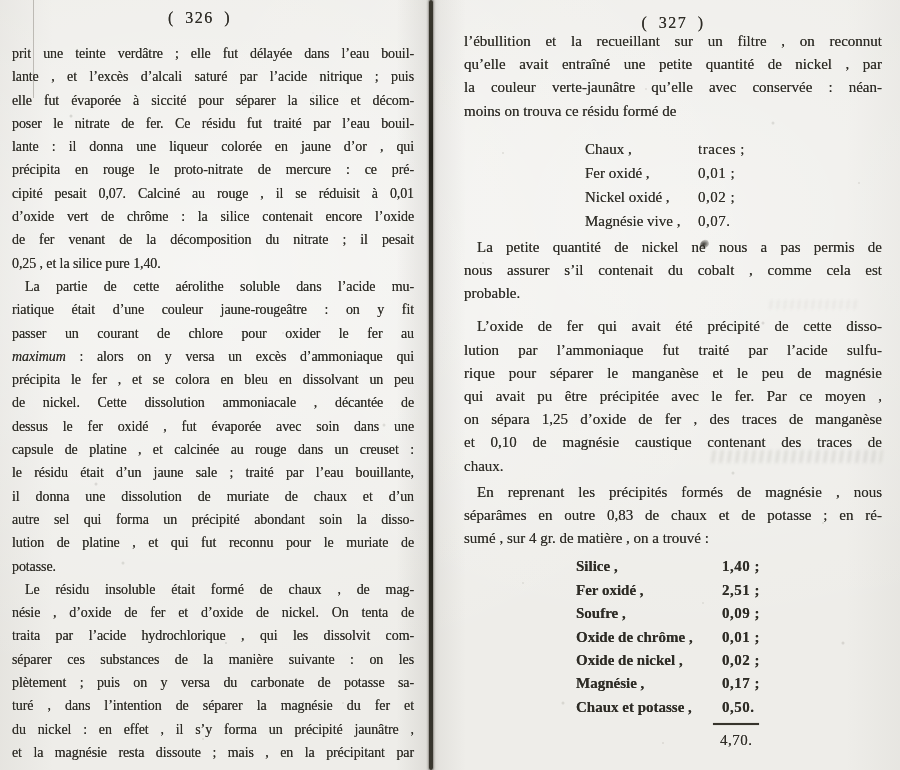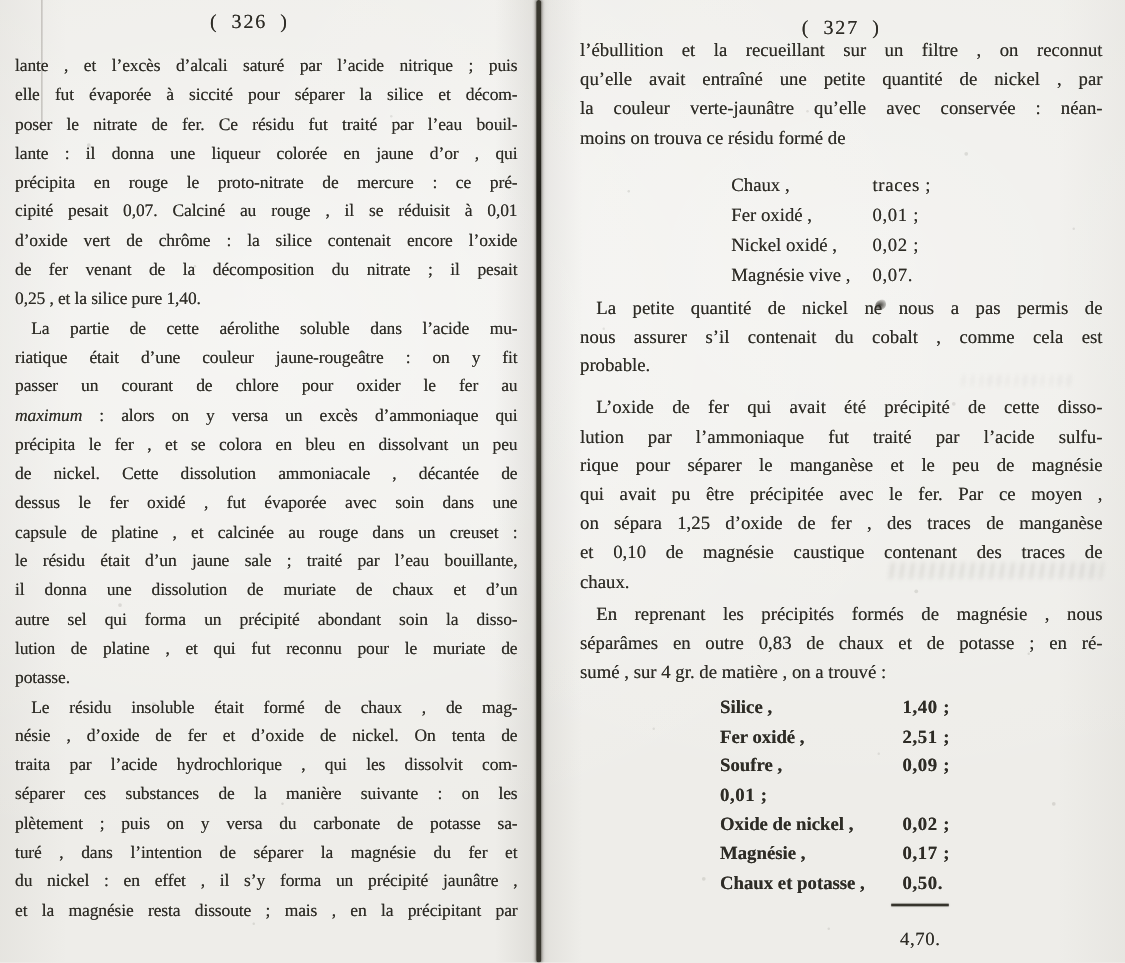--- a/index.html
+++ b/index.html
@@ -63,21 +63,21 @@
   .tbl{margin-top:14px;}
   #tbl-1{margin-top:14px;}
   #tbl-1 .trow{line-height:24px;padding-left:121px;display:flex;}
   #tbl-1 .tlabel{display:inline-block;width:113px;flex:none;}
   #tbl-2{margin-top:5px;}
   #tbl-2 .trow{line-height:23.4px;padding-left:112px;display:flex;font-weight:bold;}
   #tbl-2 .tlabel{display:inline-block;width:146px;flex:none;}
   .trow .tvalue{letter-spacing:0.5px;}
   .mt3{margin-top:3px;} .mt10{margin-top:10px;}
   .sum-rule{margin-top:4px;margin-left:249px;width:46px;height:2px;background:#36342c;box-shadow:0 0 1px rgba(54,52,44,0.6);}
-  .sum-total{margin-top:16px;padding-left:256px;line-height:22px;letter-spacing:0.5px;}
+  .sum-total{margin-top:4px;padding-left:256px;line-height:22px;letter-spacing:0.5px;}
   .ink-blot{
     position:absolute;left:700px;top:240px;width:9px;height:8px;
     background:radial-gradient(ellipse at 40% 50%, rgba(40,38,32,0.9), rgba(40,38,32,0.25) 70%, rgba(40,38,32,0) 100%);
     border-radius:60% 40% 55% 45%;
     transform:rotate(-15deg);
   }
   .smudge{position:absolute;pointer-events:none;filter:blur(1.6px);}
   #smudge-1{
     left:712px;top:450px;width:170px;height:13px;transform:skewX(-8deg);
     background:repeating-linear-gradient(90deg, rgba(70,66,56,0.12) 0 3px, rgba(70,66,56,0) 3px 8px);
@@ -98,20 +98,21 @@
 <div class="specks"></div>
 <div class="smudge" id="smudge-1"></div>
 <div class="smudge" id="smudge-2"></div>
 <div class="ink-blot"></div>
 
 <div class="hdr" id="hdr-left">( 326 )</div>
 <div class="hdr" id="hdr-right">( 327 )</div>
 
 <div class="col" id="col-left">
   <div>
+    <div class="ln">prit une teinte verdâtre ; elle fut délayée dans l’eau bouil-</div>
     <div class="ln">lante , et l’excès d’alcali saturé par l’acide nitrique ; puis</div>
     <div class="ln">elle fut évaporée à siccité pour séparer la silice et décom-</div>
     <div class="ln">poser le nitrate de fer. Ce résidu fut traité par l’eau bouil-</div>
     <div class="ln">lante : il donna une liqueur colorée en jaune d’or , qui</div>
     <div class="ln">précipita en rouge le proto-nitrate de mercure : ce pré-</div>
     <div class="ln">cipité pesait 0,07. Calciné au rouge , il se réduisit à 0,01</div>
     <div class="ln">d’oxide vert de chrôme : la silice contenait encore l’oxide</div>
     <div class="ln">de fer venant de la décomposition du nitrate ; il pesait</div>
     <div class="ln short">0,25 , et la silice pure 1,40.</div>
   </div>
@@ -193,20 +194,21 @@
     </div>
     <div class="trow">
       <span class="tlabel">Fer oxidé ,</span>
       <span class="tvalue">2,51 ;</span>
     </div>
     <div class="trow">
       <span class="tlabel">Soufre ,</span>
       <span class="tvalue">0,09 ;</span>
     </div>
     <div class="trow">
+      <span class="tlabel">Oxide de chrôme ,</span>
       <span class="tvalue">0,01 ;</span>
     </div>
     <div class="trow">
       <span class="tlabel">Oxide de nickel ,</span>
       <span class="tvalue">0,02 ;</span>
     </div>
     <div class="trow">
       <span class="tlabel">Magnésie ,</span>
       <span class="tvalue">0,17 ;</span>
     </div>

